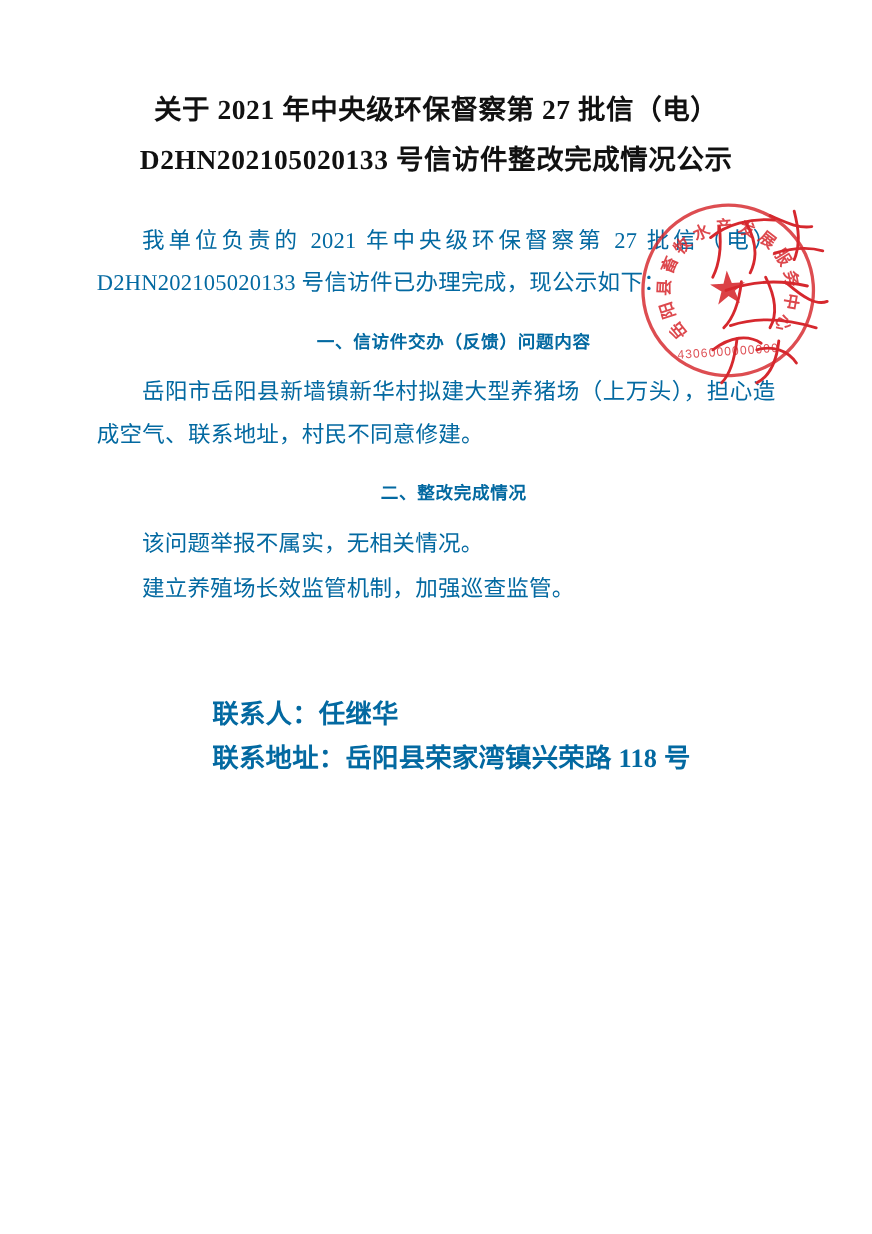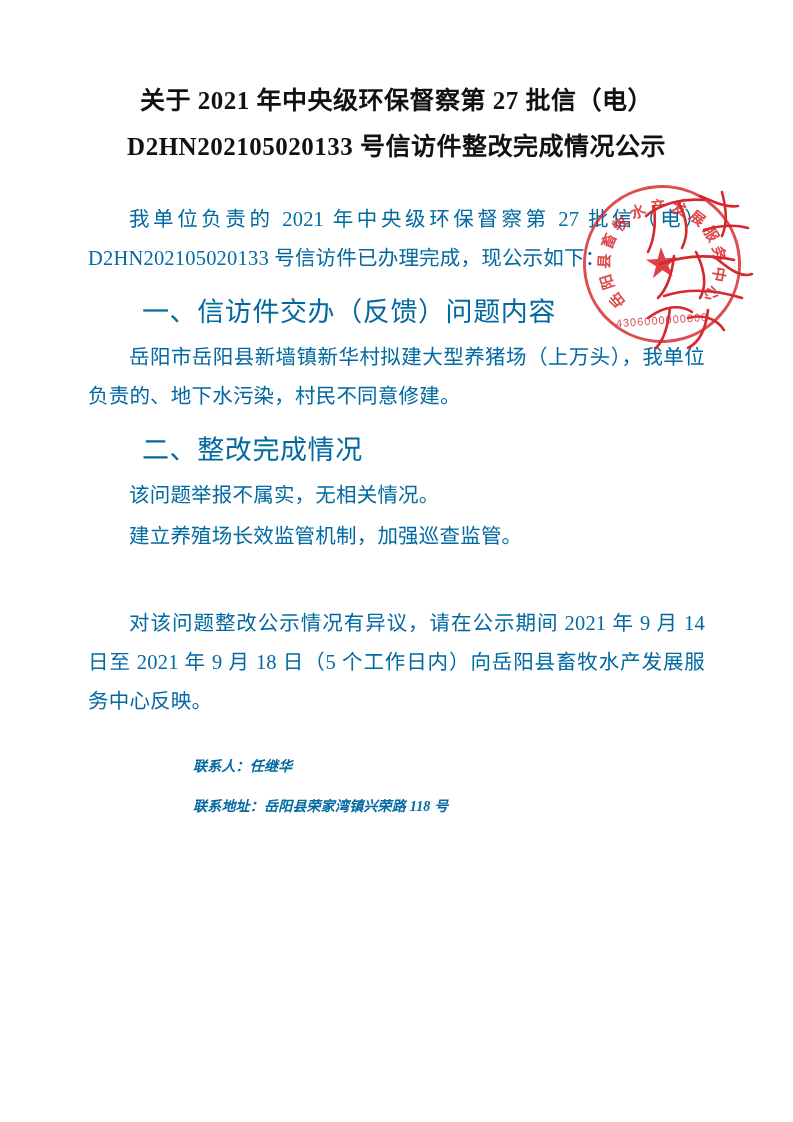--- a/index.html
+++ b/index.html
@@ -45,36 +45,36 @@
     line-height: 39px;
     color: #0369a1;
   }
   .para {
     text-indent: 2em;
     margin: 0 0 2px 0;
     text-align: justify;
     letter-spacing: 0.2px;
   }
   .section-heading {
-    font-weight: normal;
-    font-size: 27px;
+    font-weight: bold;
+    font-size: 16px;
     line-height: 40px;
     text-indent: 2em;
     margin: 14px 0 6px 0;
     letter-spacing: 0.6px;
+    text-align: center;
   }
   .gap-block {
     height: 46px;
   }
   .contact {
     margin-top: 26px;
-    font-size: 14px;
+    font-size: 24px;
     line-height: 40px;
     padding-left: 105px;
-    font-style: italic;
   }
   .contact .row {
     white-space: nowrap;
     letter-spacing: 0.2px;
   }
   .contact .label {
     font-weight: bold;
   }
 
   
@@ -158,30 +158,29 @@
   <h1 class="doc-title">
     <span class="line">关于 2021 年中央级环保督察第 27 批信（电）</span>
     <span class="line">D2HN202105020133 号信访件整改完成情况公示</span>
   </h1>
 
   <div class="body">
 
     <p class="para">我单位负责的 2021 年中央级环保督察第 27 批信（电）D2HN202105020133 号信访件已办理完成，现公示如下：</p>
 
     <h2 class="section-heading">一、信访件交办（反馈）问题内容</h2>
-    <p class="para">岳阳市岳阳县新墙镇新华村拟建大型养猪场（上万头），我单位负责的、地下水污染，村民不同意修建。</p>
+    <p class="para">岳阳市岳阳县新墙镇新华村拟建大型养猪场（上万头），担心造成空气、联系地址，村民不同意修建。</p>
 
     <h2 class="section-heading">二、整改完成情况</h2>
     <p class="para">该问题举报不属实，无相关情况。</p>
 
     <p class="para">建立养殖场长效监管机制，加强巡查监管。</p>
 
     <div class="gap-block"></div>
 
-    <p class="para">对该问题整改公示情况有异议，请在公示期间 2021 年 9 月 14 日至 2021 年 9 月 18 日（5 个工作日内）向岳阳县畜牧水产发展服务中心反映。</p>
 
     <div class="contact">
       <div class="row">
         <span class="label">联系人：</span><span class="label">任继华</span>
       </div>
       <div class="row">
         <span class="label">联系地址：</span><span class="label">岳阳县荣家湾镇兴荣路 118 号</span>
       </div>
     </div>
   </div>

